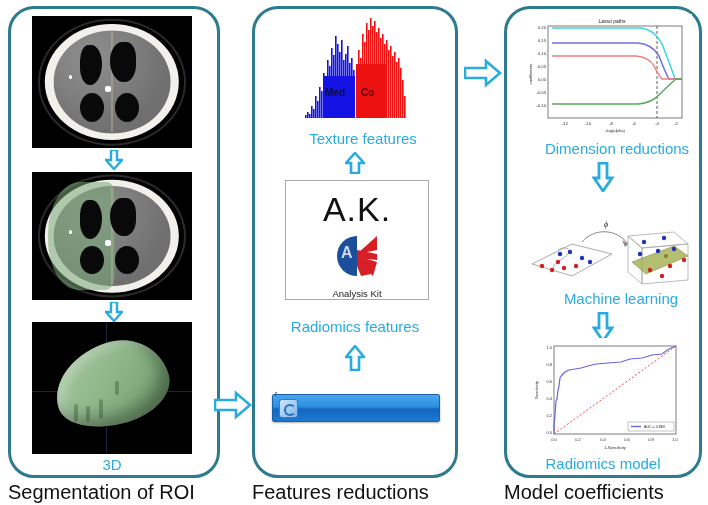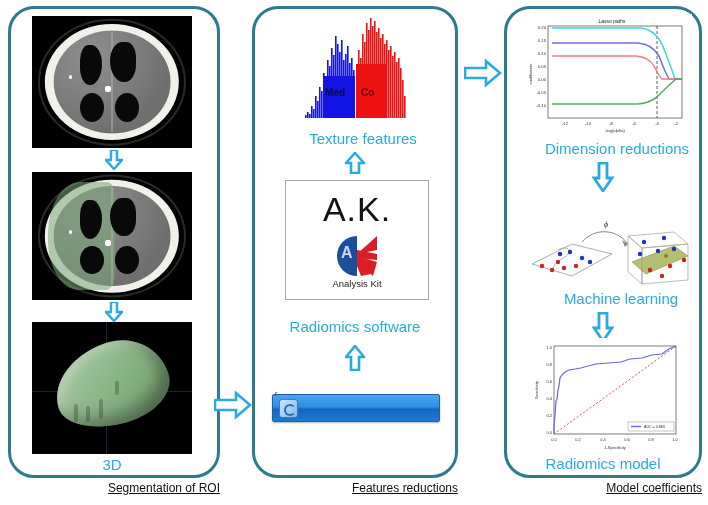--- a/index.html
+++ b/index.html
@@ -10,21 +10,21 @@
     overflow:hidden;
     position:relative;
   }
   .stage{position:absolute;top:6px;border:3px solid #2d7b8c;border-radius:26px;background:#fff;box-sizing:border-box;}
   #stage-seg{left:8px;width:212px;height:472px;}
   #stage-feat{left:252px;width:206px;height:472px;}
   #stage-model{left:504px;width:198px;height:472px;}
 
   .caption{
     position:absolute;top:481px;
-    font-size:12px;color:#111;text-align:right;white-space:nowrap;text-decoration:underline;
+    font-size:20px;color:#111;text-align:left;white-space:nowrap;
   }
   #cap-seg{left:8px;width:212px;}
   #cap-feat{left:252px;width:206px;}
   #cap-model{left:504px;width:198px;}
 
   
   .cyan-label{
     position:absolute;color:#29ABE2;font-size:15px;
     text-align:center;white-space:nowrap;
   }
@@ -80,21 +80,21 @@
   
   #ak-box{
     position:absolute;border:1px solid #a8a8a8;background:#fff;
     display:flex;flex-direction:column;align-items:center;justify-content:flex-start;
   }
   #ak-title{font-size:34px;color:#111;letter-spacing:1px;margin-top:9px;font-family:"Liberation Sans",sans-serif;}
   #ak-logo{position:relative;width:40px;height:40px;margin-top:7px;}
   #ak-logo .lhalf{position:absolute;left:0;top:0;width:20px;height:40px;background:#1b4f9c;border-radius:20px 0 0 20px;}
   #ak-logo .wedge{position:absolute;background:#d81f26;}
   #ak-logo .aglyph{position:absolute;left:4px;top:8px;color:#cfd9ee;font-size:16px;font-weight:bold;}
-  #ak-sub{font-size:9.5px;color:#222;margin-top:2px;}
+  #ak-sub{font-size:9.5px;color:#222;margin-top:12px;}
 
   
   #ipp-btn{
     position:absolute;
     background:linear-gradient(to bottom,#49a6ee 0%,#2d8fe0 45%,#1565c0 55%,#1f7ad1 100%);
     border:1px solid #1b5fa8;border-radius:2px;
     display:flex;align-items:center;
     box-shadow:0 1px 2px rgba(0,0,0,.3);
   }
   #ipp-icon{
@@ -255,21 +255,21 @@
     <div class="aglyph">A</div>
     <div class="wedge" style="left:20px;top:0;width:20px;height:18px;clip-path:polygon(0 18px,20px 0,20px 14px,0 18px);"></div>
     <div class="wedge" style="left:20px;top:2px;width:20px;height:16px;clip-path:polygon(0 16px,18px 2px,20px 8px,0 16px);"></div>
     <div class="wedge" style="left:20px;top:14px;width:20px;height:12px;clip-path:polygon(0 0,20px 4px,20px 10px,0 8px);"></div>
     <div class="wedge" style="left:20px;top:20px;width:20px;height:20px;clip-path:polygon(0 0,20px 6px,16px 20px,0 6px);"></div>
     <div class="wedge" style="left:20px;top:24px;width:16px;height:16px;clip-path:polygon(0 0,14px 14px,4px 16px,0 6px);"></div>
   </div>
   <div id="ak-sub">Analysis Kit</div>
 </div>
 
-<div class="cyan-label" style="left:252px;top:318px;width:206px;">Radiomics software</div>
+<div class="cyan-label" style="left:252px;top:318px;width:206px;">Radiomics features</div>
 
 <div class="arrow" style="left:345px;top:345px;">
   <svg width="20" height="26" viewBox="0 0 20 26">
     <polygon points="10,1 19,12 14,12 14,25 6,25 6,12 1,12" fill="#ffffff" stroke="#29ABE2" stroke-width="2.6"></polygon>
   </svg>
 </div>
 
 <div id="ipp-btn" style="left:272px;top:394px;width:166px;height:26px;">
   <span id="ipp-corner">r</span>
   <span id="ipp-icon"></span>

